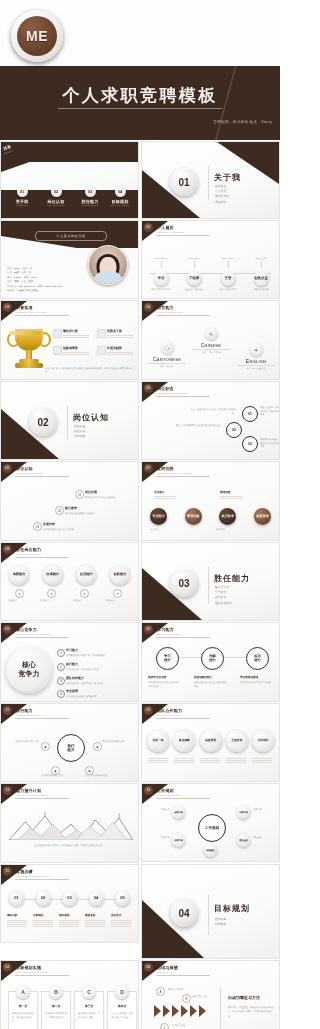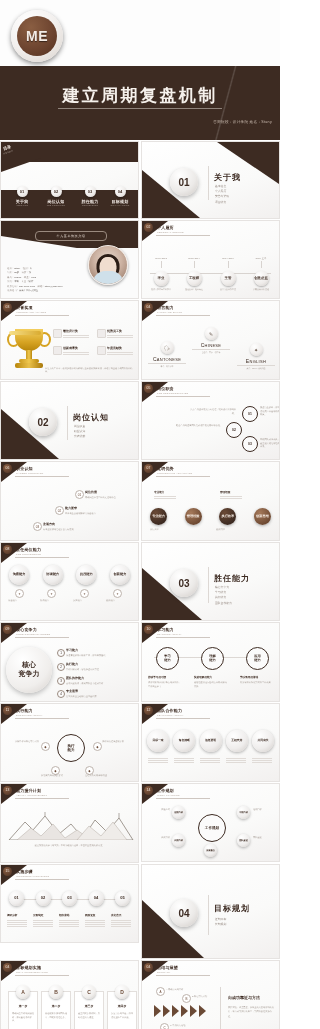--- a/index.html
+++ b/index.html
@@ -141,21 +141,21 @@
 
 <div class="deck">
 
   <div class="cover">
     <div class="cover-white"></div>
     <div class="cover-brown"></div>
     <div class="cover-diag"></div>
     <div class="logo">
       <div class="logo-inner">ME</div>
     </div>
-    <div class="cover-title">建立周期复盘机制</div>
+    <div class="cover-title">个人求职竞聘模板</div>
     <div class="cover-rule"></div>
     <div class="cover-sub">答辩院校：设计学院   姓名：Stany</div>
   </div>
 
   <div class="grid">
 
     <div class="slide" style="height:76px">
       <div class="s-white"></div>
       <div class="toc-brown-top"></div>
       <div class="toc-brown-bot"></div>

